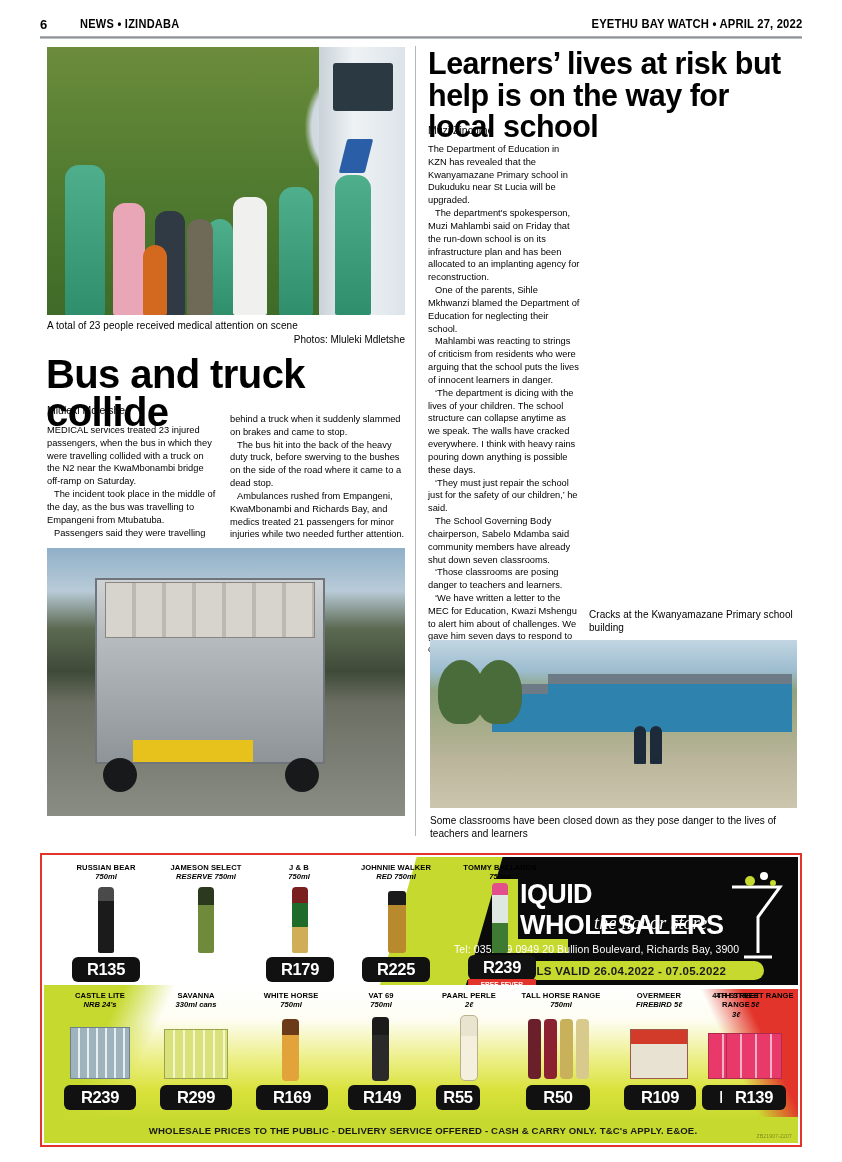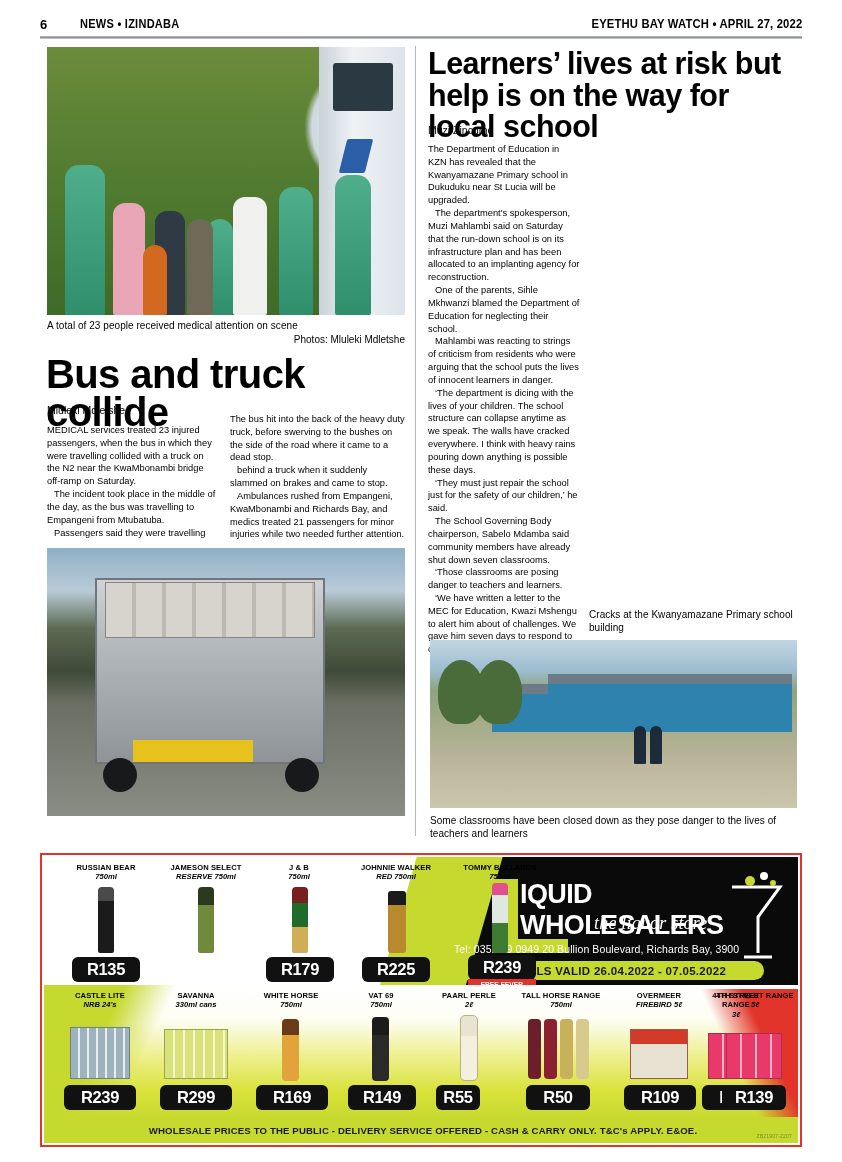--- a/index.html
+++ b/index.html
@@ -282,43 +282,43 @@
 
   <div class="byline" style="left:47px; top:404px;">Mluleki Mdletshe</div>
 
   <div class="bodycol" style="left:47px; top:424px; width:170px;">
     <p>MEDICAL services treated 23 injured passengers, when the bus in which they were travelling collided with a truck on the N2 near the KwaMbonambi bridge off-ramp on Saturday.</p>
     <p>The incident took place in the middle of the day, as the bus was travelling to Empangeni from Mtubatuba.</p>
     <p>Passengers said they were travelling</p>
   </div>
 
   <div class="bodycol" style="left:230px; top:413px; width:176px;">
+    <p>behind a truck when it suddenly slammed on brakes and came to stop.</p>
     <p>The bus hit into the back of the heavy duty truck, before swerving to the bushes on the side of the road where it came to a dead stop.</p>
-    <p>behind a truck when it suddenly slammed on brakes and came to stop.</p>
     <p>Ambulances rushed from Empangeni, KwaMbonambi and Richards Bay, and medics treated 21 passengers for minor injuries while two needed further attention.</p>
   </div>
 
   <div class="photo" id="photo-truck">
     <div class="trailer"></div>
     <div class="granite"></div>
     <div class="yellow"></div>
     <div class="tyre" style="left:56px;"></div>
     <div class="tyre" style="left:238px;"></div>
   </div>
 
 
   <div class="vrule" style="left:415px; top:46px; height:790px;"></div>
 
   <div class="headline" id="headline-school">Learners’ lives at risk but help is on the way for local school</div>
 
   <div class="byline" style="left:428px; top:124px;">Muzi Zincume</div>
 
   <div class="bodycol" style="left:428px; top:143px; width:152px;">
     <p>The Department of Education in KZN has revealed that the Kwanyamazane Primary school in Dukuduku near St Lucia will be upgraded.</p>
-    <p>The department's spokesperson, Muzi Mahlambi said on Saturday that the run-down school is on its infrastructure plan and has been allocated to an implanting agency for reconstruction.</p>
+    <p>The department's spokesperson, Muzi Mahlambi said on Friday that the run-down school is on its infrastructure plan and has been allocated to an implanting agency for reconstruction.</p>
     <p>One of the parents, Sihle Mkhwanzi blamed the Department of Education for neglecting their school.</p>
     <p>Mahlambi was reacting to strings of criticism from residents who were arguing that the school puts the lives of innocent learners in danger.</p>
     <p>‘The department is dicing with the lives of your children. The school structure can collapse anytime as we speak. The walls have cracked everywhere. I think with heavy rains pouring down anything is possible these days.</p>
     <p>‘They must just repair the school just for the safety of our children,’ he said.</p>
     <p>The School Governing Body chairperson, Sabelo Mdamba said community members have already shut down seven classrooms.</p>
     <p>‘Those classrooms are posing danger to teachers and learners.</p>
     <p>‘We have written a letter to the MEC for Education, Kwazi Mshengu to alert him about of challenges. We gave him seven days to respond to our letter,’ Mdamba said.</p>
   </div>
 
 

